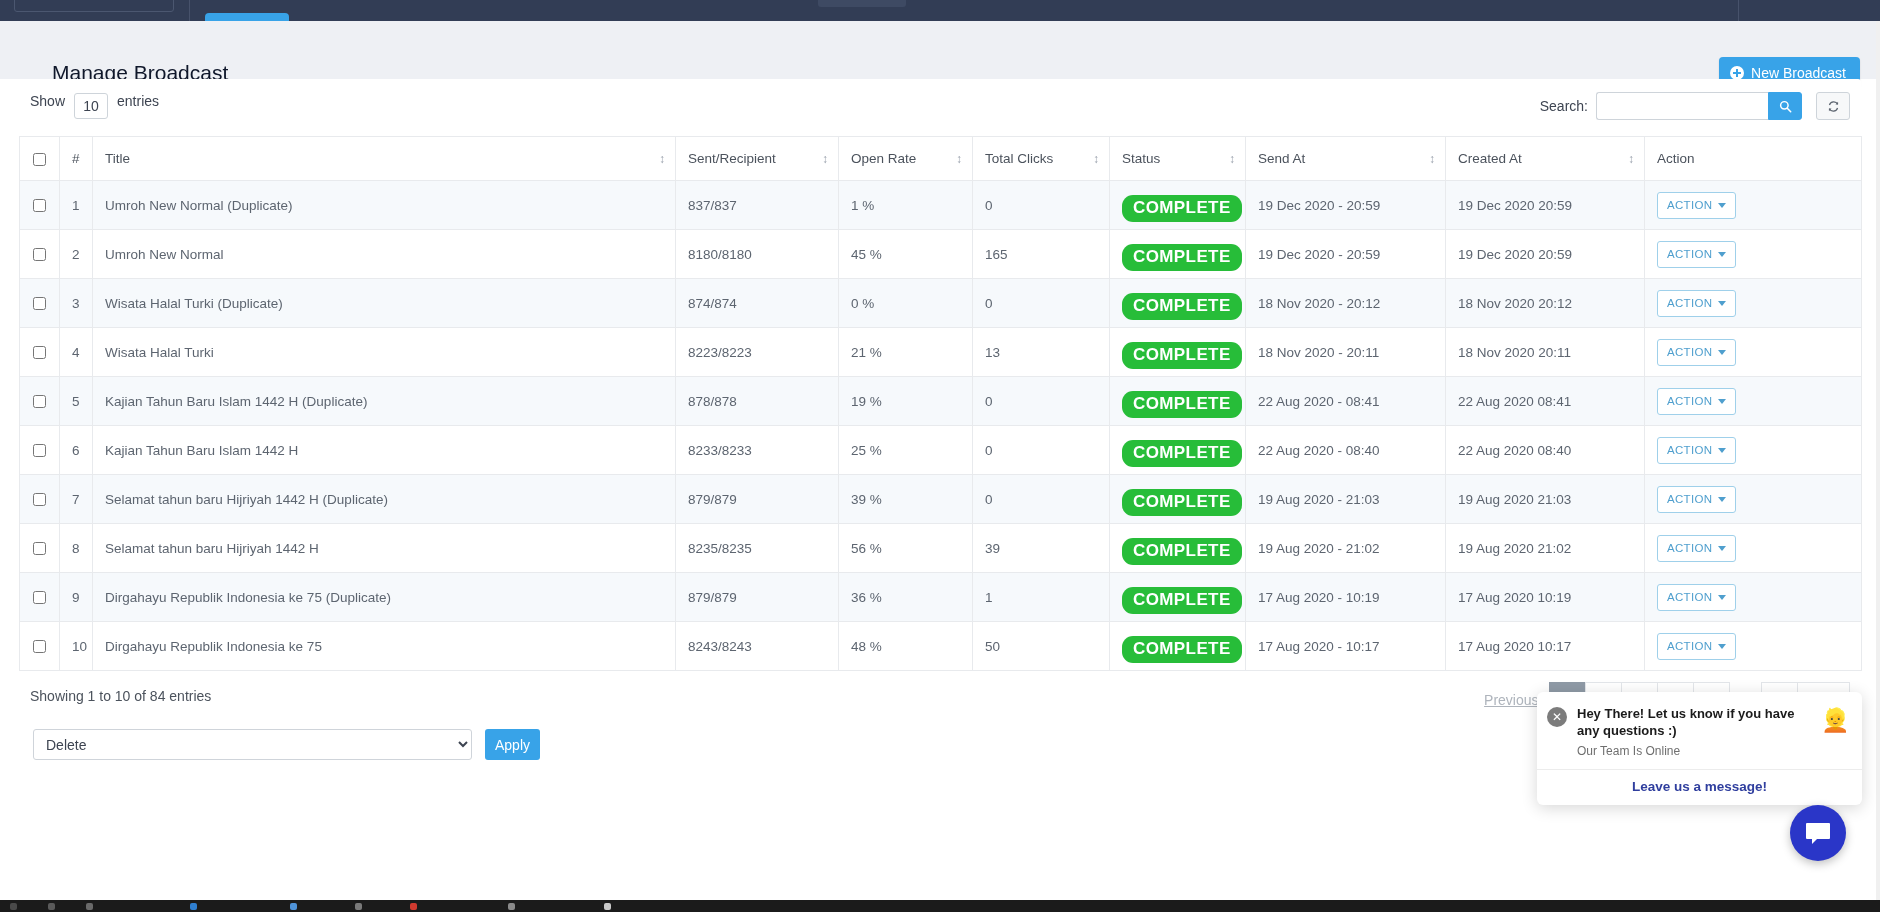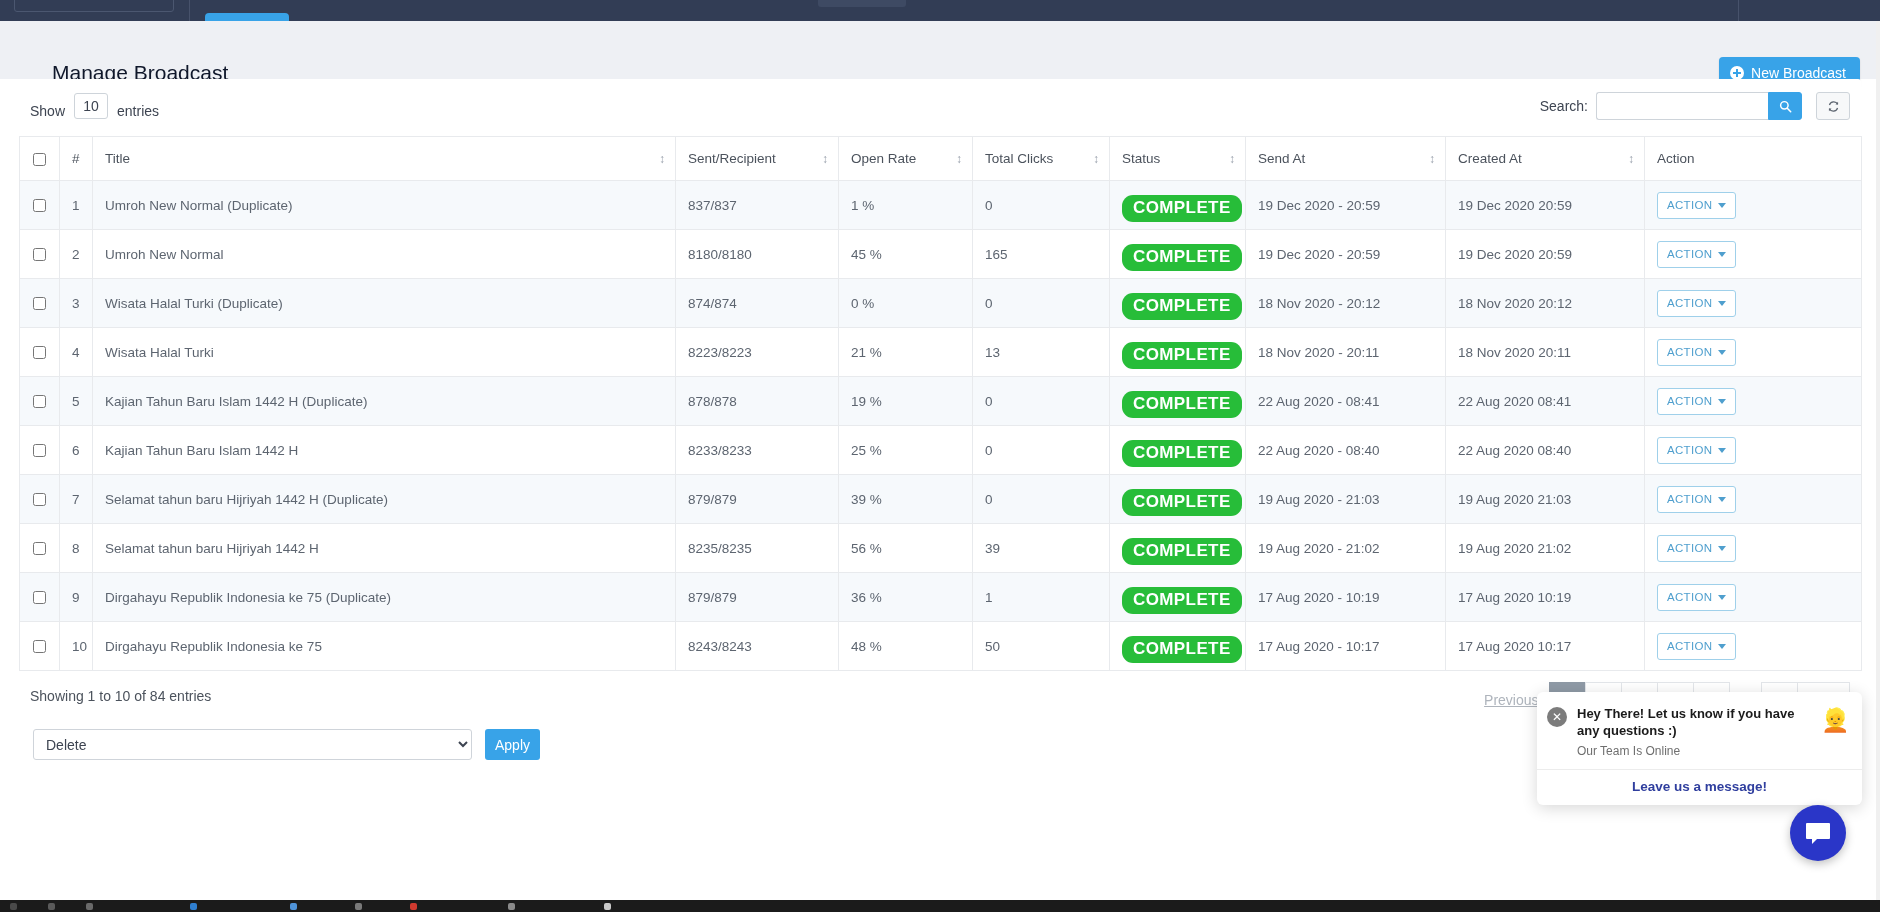--- a/index.html
+++ b/index.html
@@ -85,21 +85,21 @@
     position: absolute; top: 79px; left: 19px;
     width: 1842px; min-height: 800px;
     background: #fff;
     border-radius: 3px;
   }
 
   .controls-row { position: relative; height: 57px; }
   .show-entries {
     position: absolute; left: 11px; top: 14px;
     font-size: 14px; color: #3d4451;
-    display: flex; align-items: flex-end; gap: 9px;
+    display: flex; align-items: flex-start; gap: 9px;
   }
   .entries-input {
     width: 34px; height: 26px;
     border: 1px solid #ced4da; border-radius: 3px;
     font-size: 14px; font-family: inherit; color: #3d4451;
     text-align: center; background: #fff;
   }
   .search-wrap {
     position: absolute; right: 11px; top: 13px;
     display: flex; align-items: center; gap: 8px;

